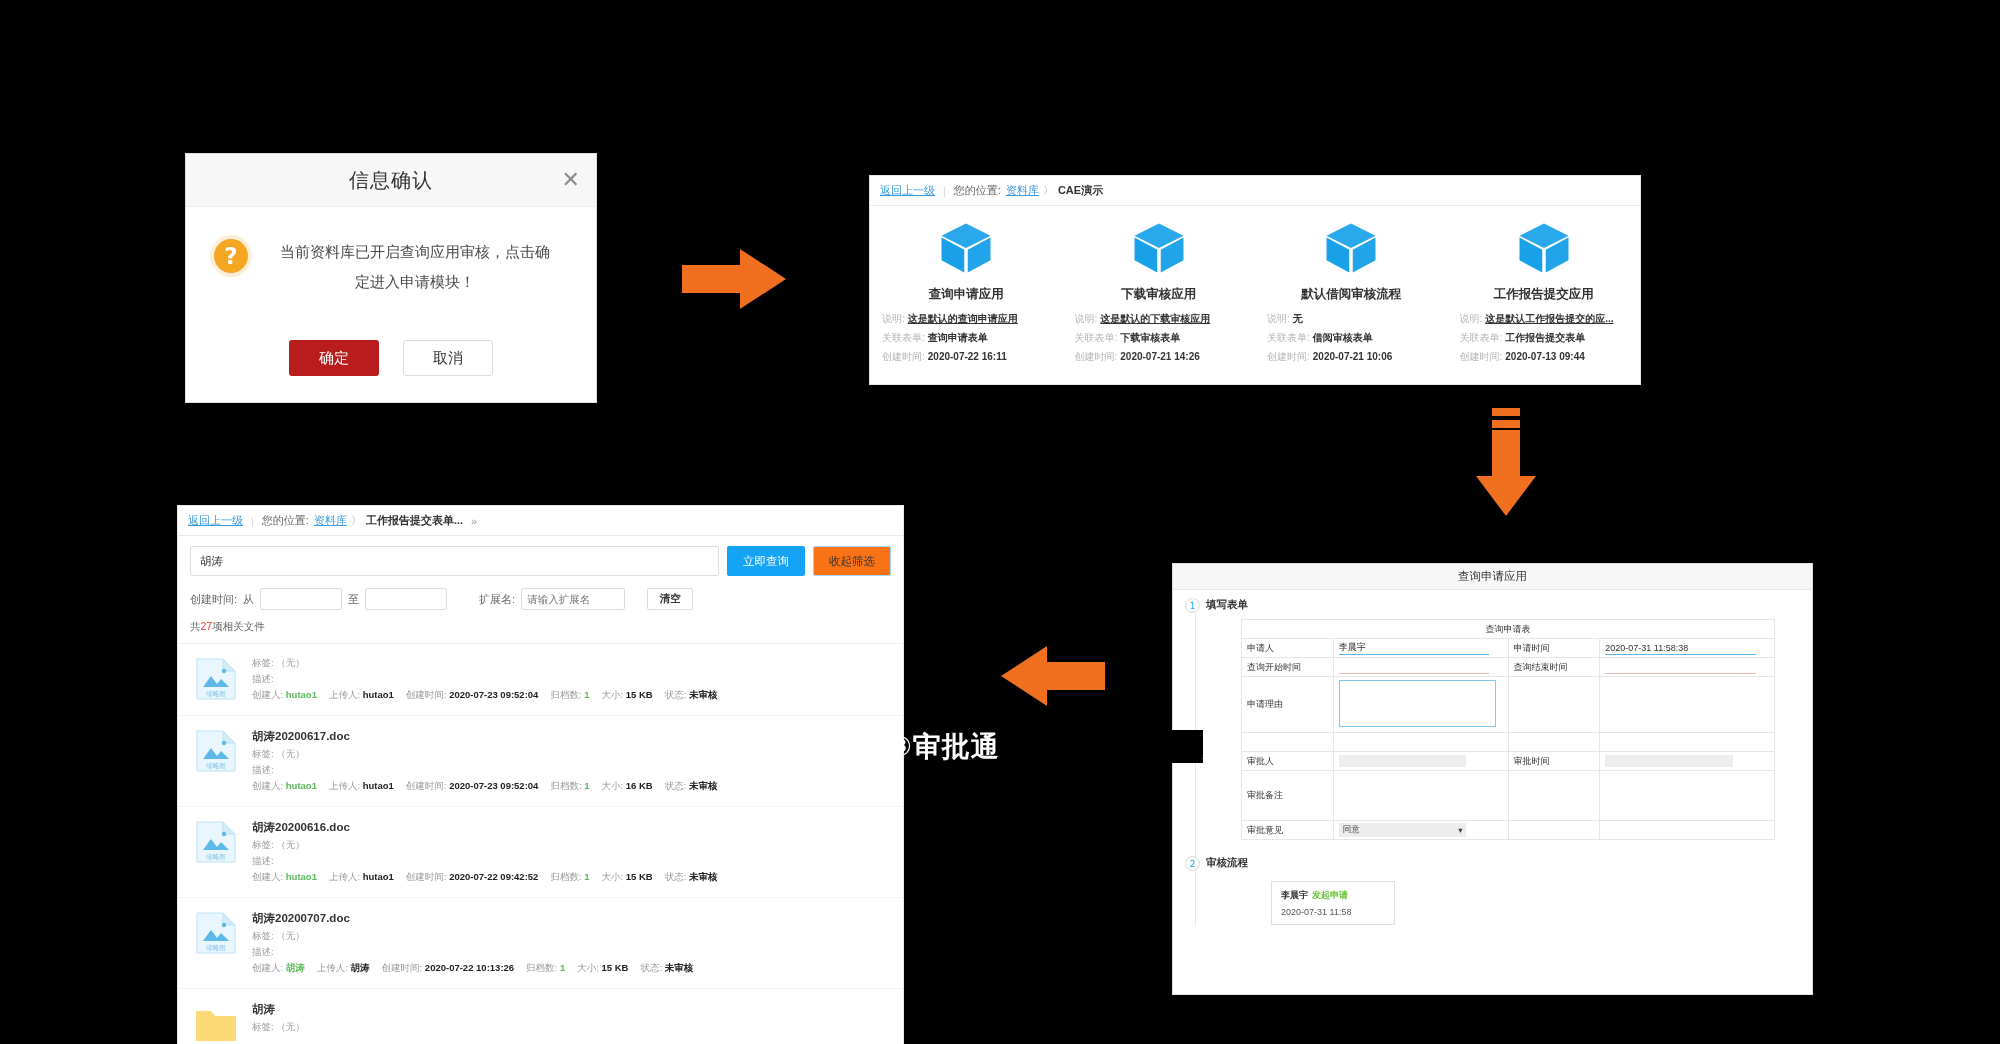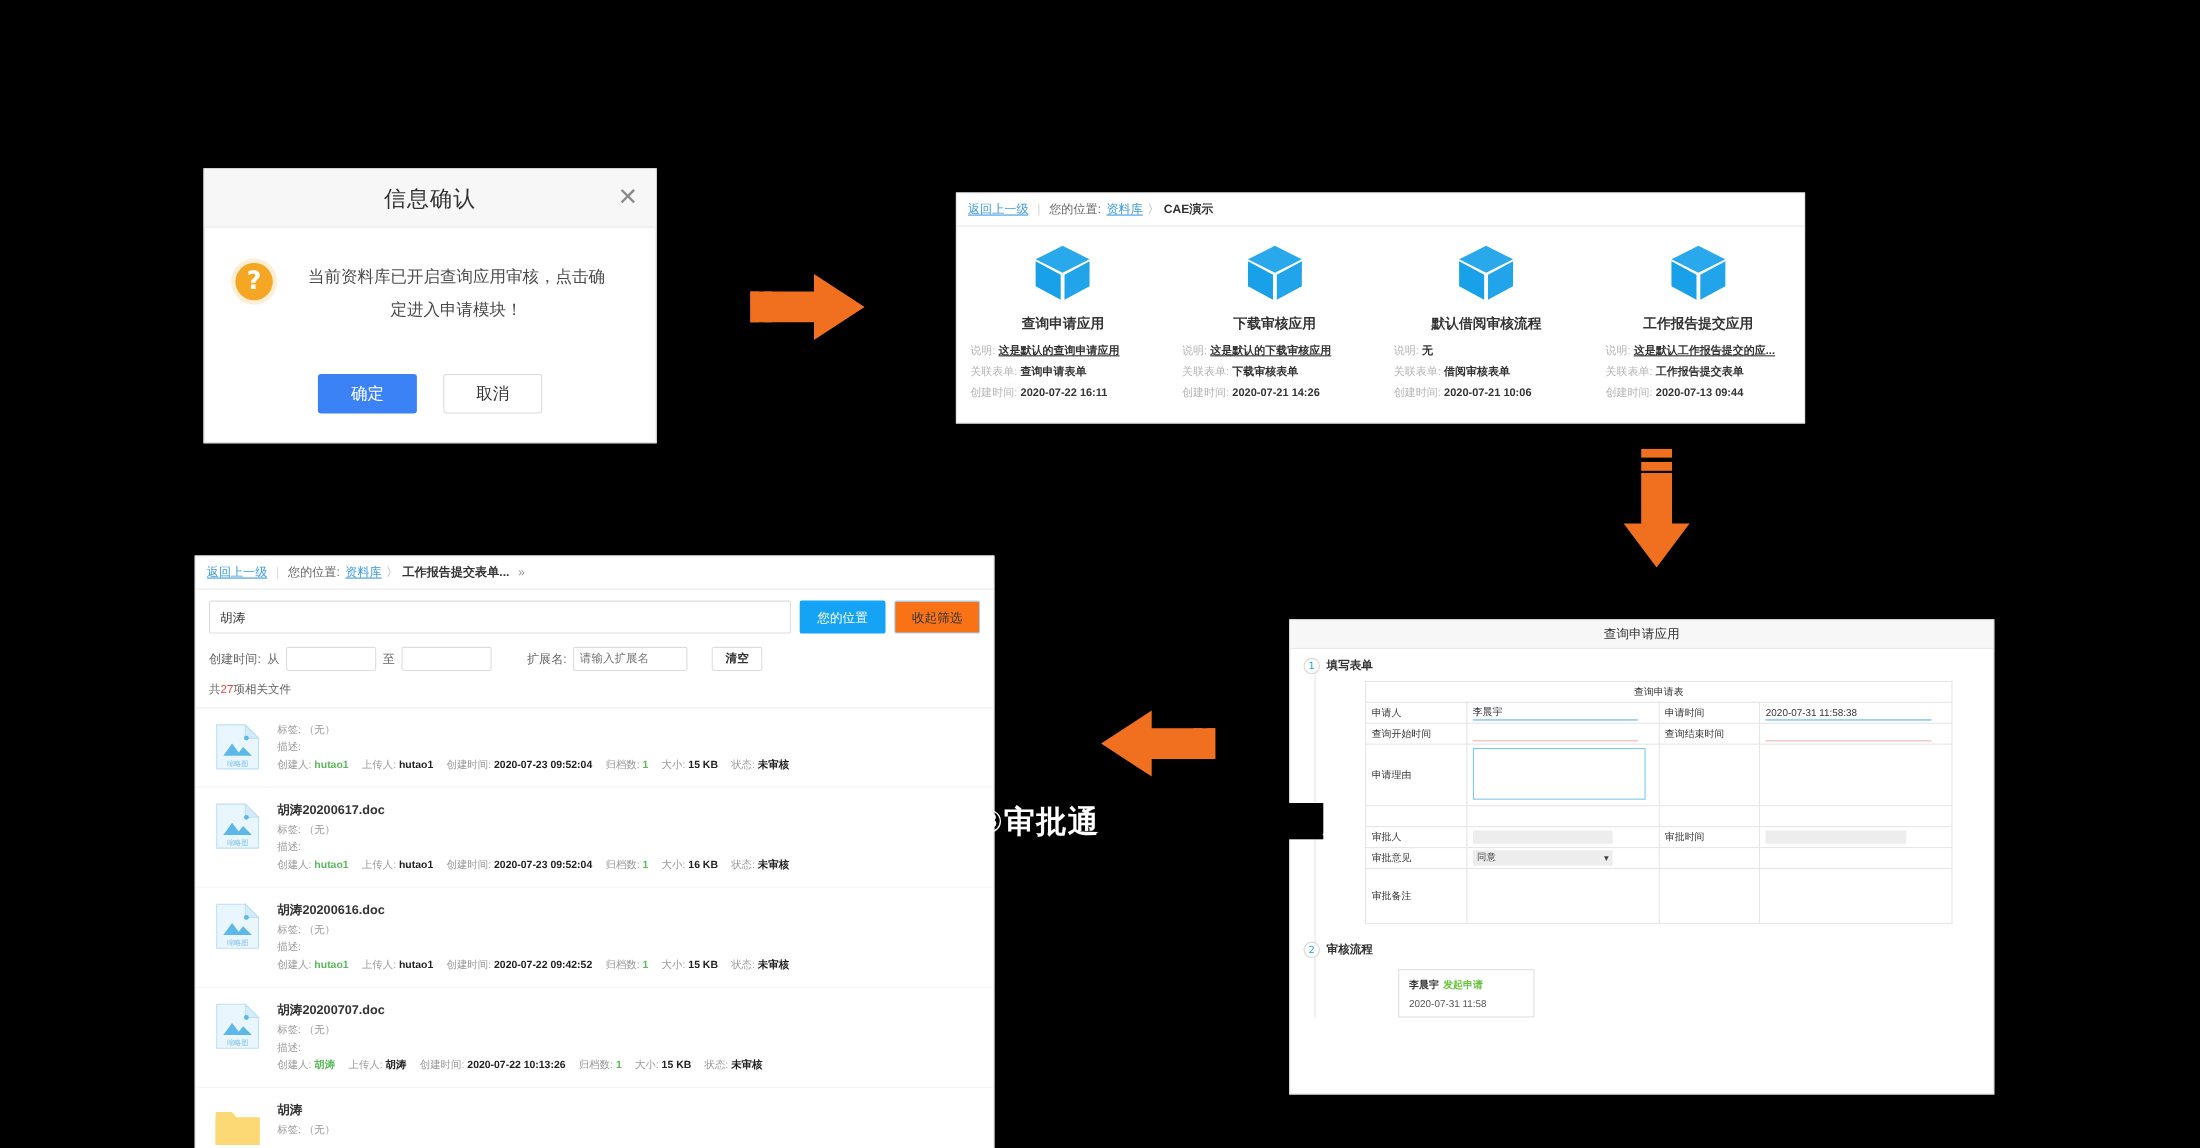--- a/index.html
+++ b/index.html
@@ -50,21 +50,21 @@
     display: flex; align-items: center; justify-content: center;
     box-shadow: 0 0 0 4px rgba(245,166,35,.18); margin-top: 2px;
     font-family: "DejaVu Sans", sans-serif;
   }
   .dlg-msg { font-size: 15px; color: #4a4a4a; line-height: 30px; text-align: center; flex: 1; }
   #dialog .dlg-foot {
     position: absolute; left: 0; right: 0; bottom: 26px;
     display: flex; justify-content: center; gap: 24px;
   }
   .btn-primary {
-    background: #3b82f6; color: #fff; border: none; border-radius: 3px;
+    background: #b91c1c; color: #fff; border: none; border-radius: 3px;
     width: 90px; height: 36px; font-size: 15px; cursor: pointer;
     font-family: "Liberation Sans", sans-serif;
   }
   .btn-default {
     background: #fff; color: #333; border: 1px solid #dcdcdc; border-radius: 3px;
     width: 90px; height: 36px; font-size: 15px; cursor: pointer;
     font-family: "Liberation Sans", sans-serif;
   }
 
   
@@ -303,21 +303,21 @@
       <span style="width:5px"></span>
       <span class="crumb-node">资料库</span>
       <span class="crumb-arrow">〉</span>
       <span class="crumb-cur">工作报告提交表单...</span>
       <span style="width:4px"></span>
       <span class="crumb-arrow">»</span>
     </div>
 
     <div class="search-bar">
       <input class="search-input" value="胡涛" style="">
-      <button class="btn-search">您的位置</button>
+      <button class="btn-search">立即查询</button>
       <button class="btn-filter">收起筛选</button>
     </div>
 
     <div class="filter-row">
       <span class="lbl">创建时间:</span>
       <span class="lbl">从</span>
       <input class="sm-input" value="" style="">
       <span class="lbl">至</span>
       <input class="sm-input" value="" style="">
       <span style="width:20px"></span>
@@ -496,38 +496,38 @@
           <td class="lab">审批人</td>
           <td class="val">
             <span class="gray-field"></span>
           </td>
           <td class="lab">审批时间</td>
           <td class="val">
             <span class="gray-field"></span>
           </td>
         </tr>
         <tr>
+          <td class="lab" style="height:50px">审批备注</td>
+          <td class="val">
+            <span class="gray-ta"></span>
+          </td>
+          <td class="lab"></td>
+          <td class="val"></td>
+        </tr>
+        <tr>
           <td class="lab">审批意见</td>
           <td class="val">
             <div class="gray-sel">
               <span>同意</span>
               <span>▾</span>
             </div>
           </td>
           <td class="lab"></td>
           <td class="val"></td>
         </tr>
-        <tr>
-          <td class="lab" style="height:50px">审批备注</td>
-          <td class="val">
-            <span class="gray-ta"></span>
-          </td>
-          <td class="lab"></td>
-          <td class="val"></td>
-        </tr>
       </tbody>
         </table>
 
       <div class="step" style="margin-top:16px">
         <div class="step-dot">2</div>
         <div class="step-label">审核流程</div>
       </div>
 
       <div class="flow-card">
         <div class="l1">

